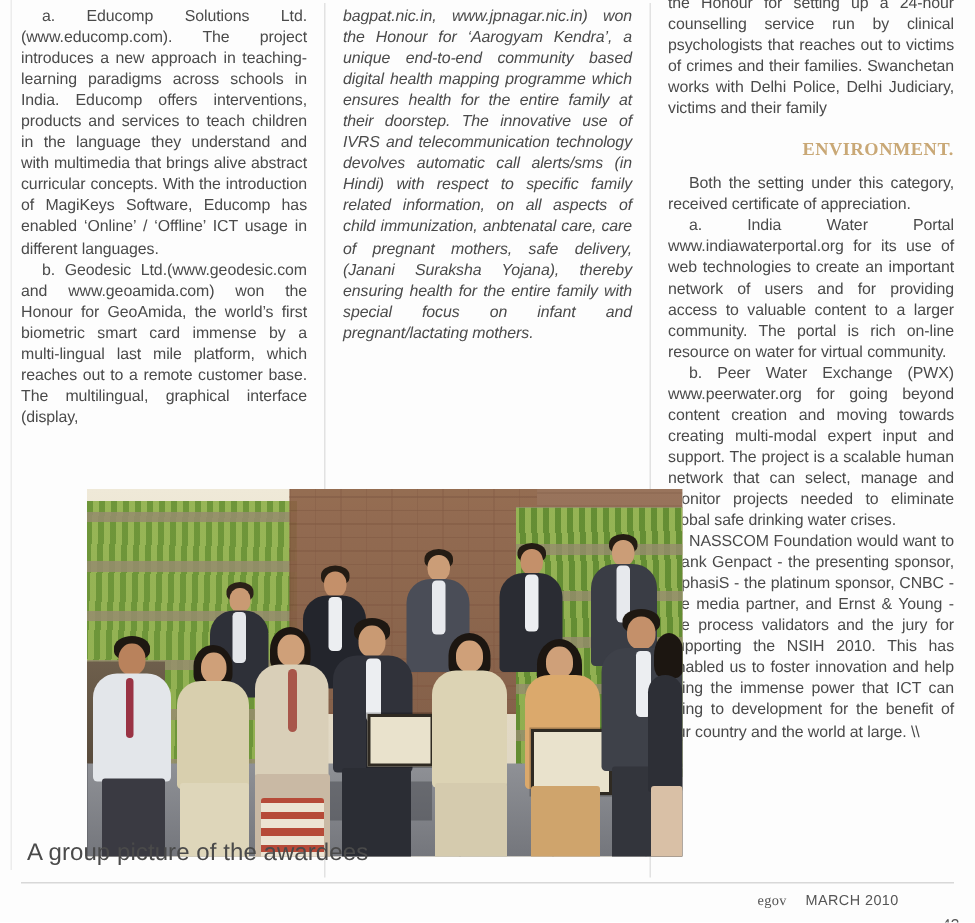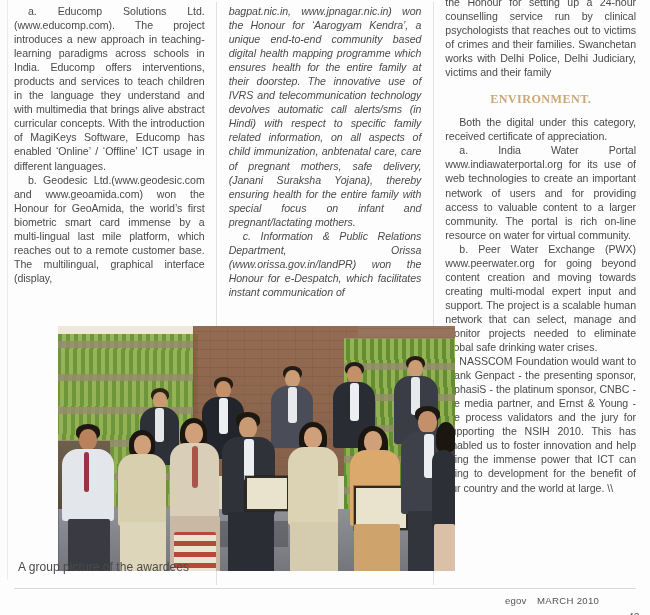--- a/index.html
+++ b/index.html
@@ -70,21 +70,21 @@
     margin-top: -9px;
   }
 
   h2.section-head {
     margin: 13px 0 8px 0;
     font-family: "Liberation Serif", serif;
     font-size: 12.2px;
     font-weight: 700;
     letter-spacing: 0.4px;
     color: #c9a876;
-    text-align: center;
+    text-align: right;
   }
 
   
   .photo-figure {
     position: absolute;
     left: 18px;
     top: 310px;
     width: 397px;
     height: 245px;
   }
@@ -92,21 +92,21 @@
     position: relative;
     width: 397px;
     height: 245px;
     overflow: hidden;
     background: #cfcabc;
   }
   .photo-caption {
     position: absolute;
     left: 18px;
     top: 560px;
-    font-size: 12px;
+    font-size: 16px;
     color: #4a4a4a;
     letter-spacing: 0.05px;
     white-space: nowrap;
   }
 
   
   .ph-sky {
     position: absolute; left: 0; top: 0; width: 100%; height: 100%;
     background: linear-gradient(180deg,#efe9d8 0%, #e7ddc6 45%, #d9d2c2 100%);
   }
@@ -188,20 +188,21 @@
     top: 593px;
     left: 0;
     width: 650px;
     height: 22px;
     font-size: 9.6px;
     color: #555;
   }
   .footer-brand {
     position: absolute; left: 505px; top: 2px;
     letter-spacing: .2px;
+    font-family: Liberation Serif, serif;
   }
   .footer-date {
     position: absolute; left: 537px; top: 2px;
     letter-spacing: .3px;
   }
   .footer-page {
     position: absolute; left: 628px; top: 19px;
     font-size: 10.4px;
   }
   .left-edge {
@@ -220,29 +221,28 @@
 
   <div class="columns">
 
     <div class="col col-1">
       <p class="body indent">a. Educomp Solutions Ltd. (www.educomp.com). The project introduces a new approach in teaching-learning paradigms across schools in India. Educomp offers interventions, products and services to teach children in the language they understand and with multimedia that brings alive abstract curricular concepts. With the introduction of MagiKeys Software, Educomp has enabled ‘Online’ / ‘Offline’ ICT usage in different languages.</p>
       <p class="body indent">b. Geodesic Ltd.(www.geodesic.com and www.geoamida.com) won the Honour for GeoAmida, the world’s first biometric smart card immense by a multi-lingual last mile platform, which reaches out to a remote customer base. The multilingual, graphical interface (display,</p>
     </div>
 
     <div class="col col-2">
       <p class="body">bagpat.nic.in, www.jpnagar.nic.in)  won the Honour for ‘Aarogyam Kendra’, a unique end-to-end community based digital health mapping programme which ensures health for the entire family at their doorstep. The innovative use of IVRS and telecommunication technology devolves automatic call alerts/sms (in Hindi)  with respect to specific family related information, on all aspects of child immunization, anbtenatal care, care of pregnant mothers, safe delivery, (Janani Suraksha Yojana), thereby ensuring health for the entire family with special focus on infant and pregnant/lactating mothers.</p>
-      <p class="body indent">c. Information &amp; Public Relations Department, Orissa (www.orissa.gov.in/landPR) won the Honour for e-Despatch, which facilitates instant communication of</p>
     </div>
 
     <div class="col col-3">
       <p class="body cut-top">the Honour for setting up a 24-hour counselling service run by clinical psychologists that reaches out to victims of crimes and their families. Swanchetan works with Delhi Police, Delhi Judiciary, victims and their family</p>
 
       <h2 class="section-head">ENVIRONMENT.</h2>
 
-      <p class="body indent">Both the digital under this category, received certificate of appreciation.</p>
+      <p class="body indent">Both the setting under this category, received certificate of appreciation.</p>
       <p class="body indent">a. India Water Portal www.indiawaterportal.org for its use of web technologies to create an important network of users and for providing access to valuable content to a larger community. The portal is rich on-line resource on water for virtual community.</p>
       <p class="body indent">b. Peer Water Exchange (PWX) www.peerwater.org for going beyond content creation and moving towards creating multi-modal expert input and support. The project is a scalable human network that can select, manage and monitor projects needed to eliminate global safe drinking water crises.</p>
       <p class="body indent">NASSCOM Foundation would want to thank Genpact - the presenting sponsor, MphasiS - the platinum sponsor, CNBC - the media partner, and Ernst &amp; Young - the process validators and the jury for supporting the NSIH 2010. This has enabled us to foster innovation and help bring the immense power that ICT can bring to development for the benefit of our country and the world at large. \\</p>
     </div>
   </div>
 
   <figure class="photo-figure">
     <div class="photo" role="img" aria-label="Group photograph of award recipients holding framed certificates, standing in front of a green vertical plant wall and brick wall">
       <div class="ph-sky"></div>
       <div class="ph-green-l"></div>

